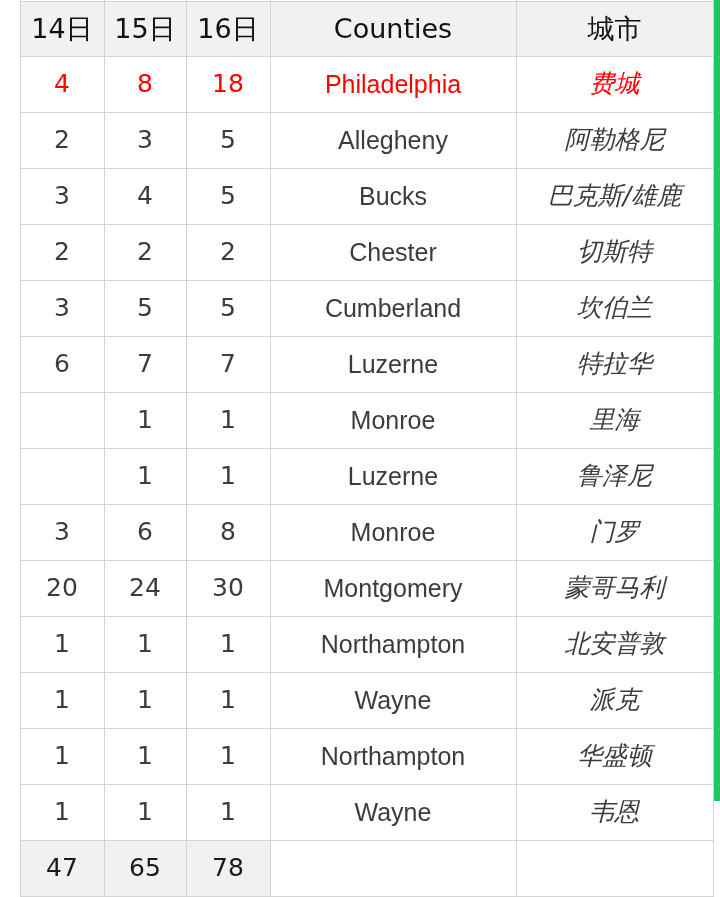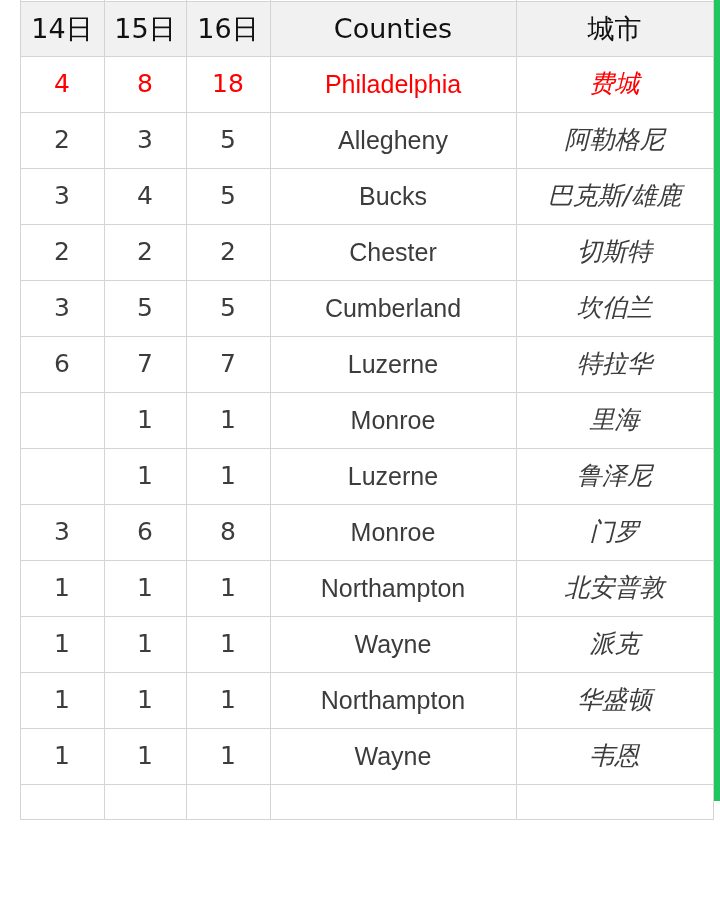--- a/index.html
+++ b/index.html
@@ -235,20 +235,28 @@
 
       <tr>
         <td class="pad"></td>
         <td class="num">3</td>
         <td class="num">6</td>
         <td class="num">8</td>
         <td class="county">Monroe</td>
         <td class="cn">门罗</td>
       </tr>
 
+      <tr>
+        <td class="pad"></td>
+        <td class="num">20</td>
+        <td class="num">24</td>
+        <td class="num">30</td>
+        <td class="county">Montgomery</td>
+        <td class="cn">蒙哥马利</td>
+      </tr>
 
       <tr>
         <td class="pad"></td>
         <td class="num">1</td>
         <td class="num">1</td>
         <td class="num">1</td>
         <td class="county">Northampton</td>
         <td class="cn">北安普敦</td>
       </tr>
 
@@ -272,20 +280,28 @@
 
       <tr>
         <td class="pad"></td>
         <td class="num">1</td>
         <td class="num">1</td>
         <td class="num">1</td>
         <td class="county">Wayne</td>
         <td class="cn">韦恩</td>
       </tr>
 
+      <tr class="totals">
+        <td class="pad"></td>
+        <td class="num">47</td>
+        <td class="num">65</td>
+        <td class="num">78</td>
+        <td class="county"></td>
+        <td class="cn"></td>
+      </tr>
 
       <tr class="bottom-filler">
         <td class="pad"></td>
         <td></td>
         <td></td>
         <td></td>
         <td></td>
         <td></td>
       </tr>
 

